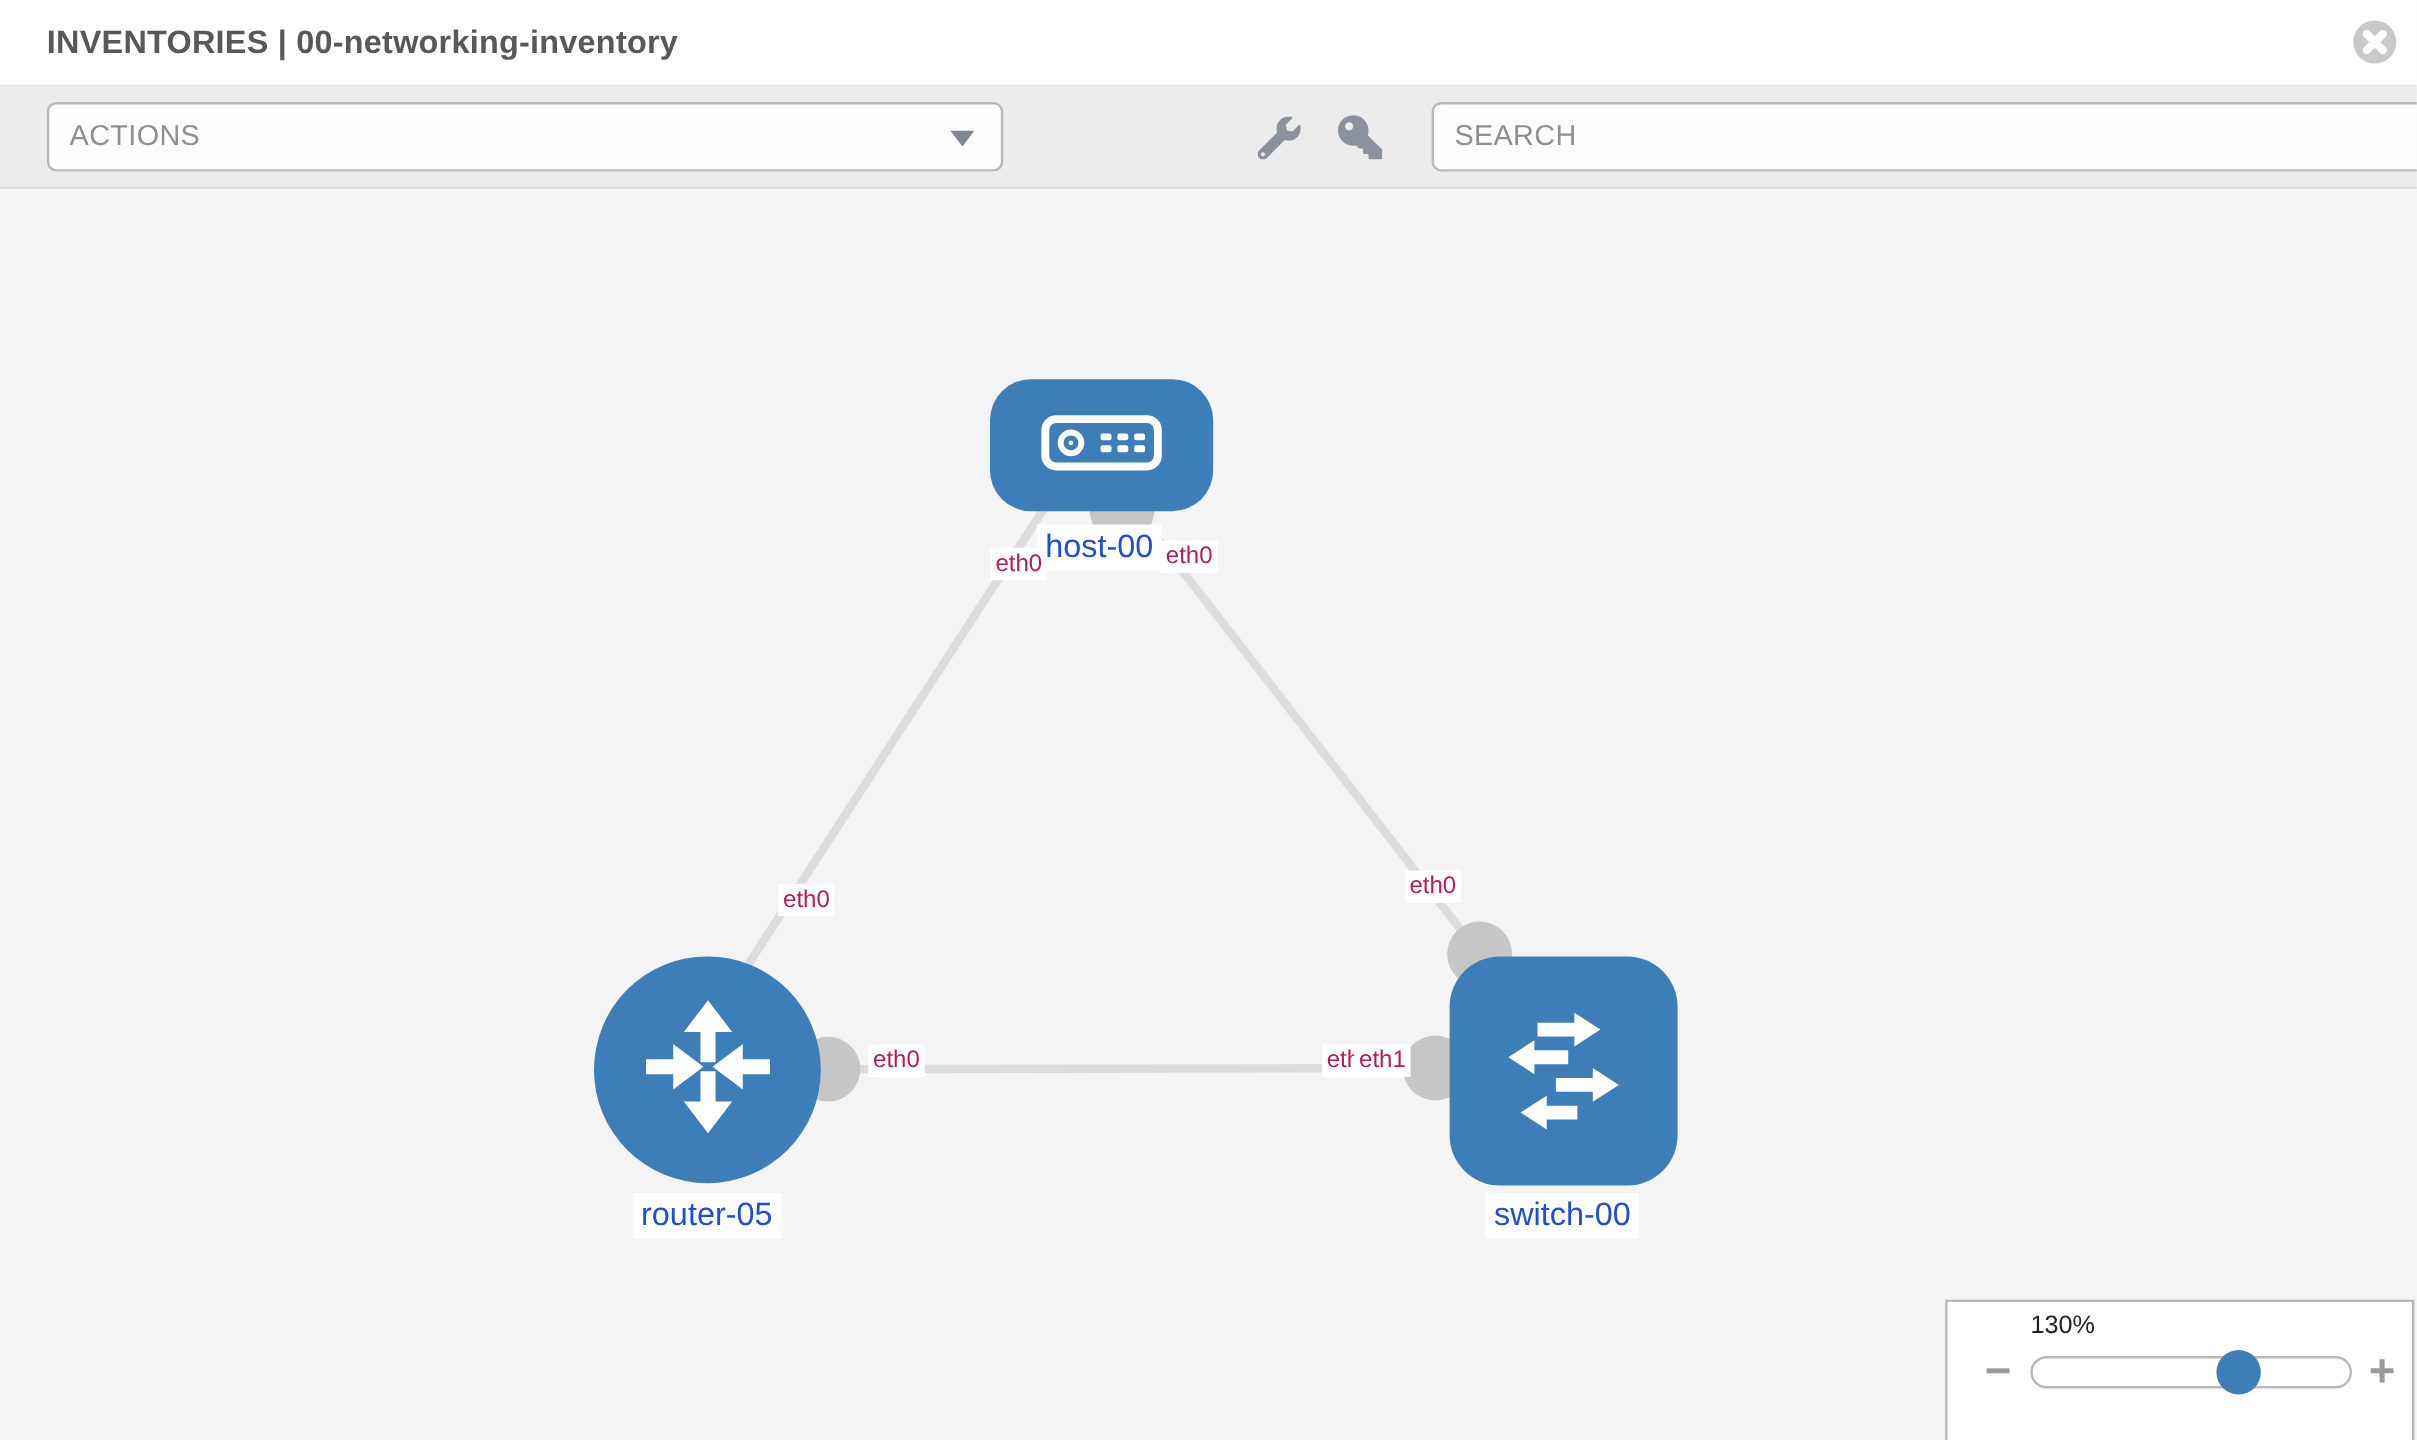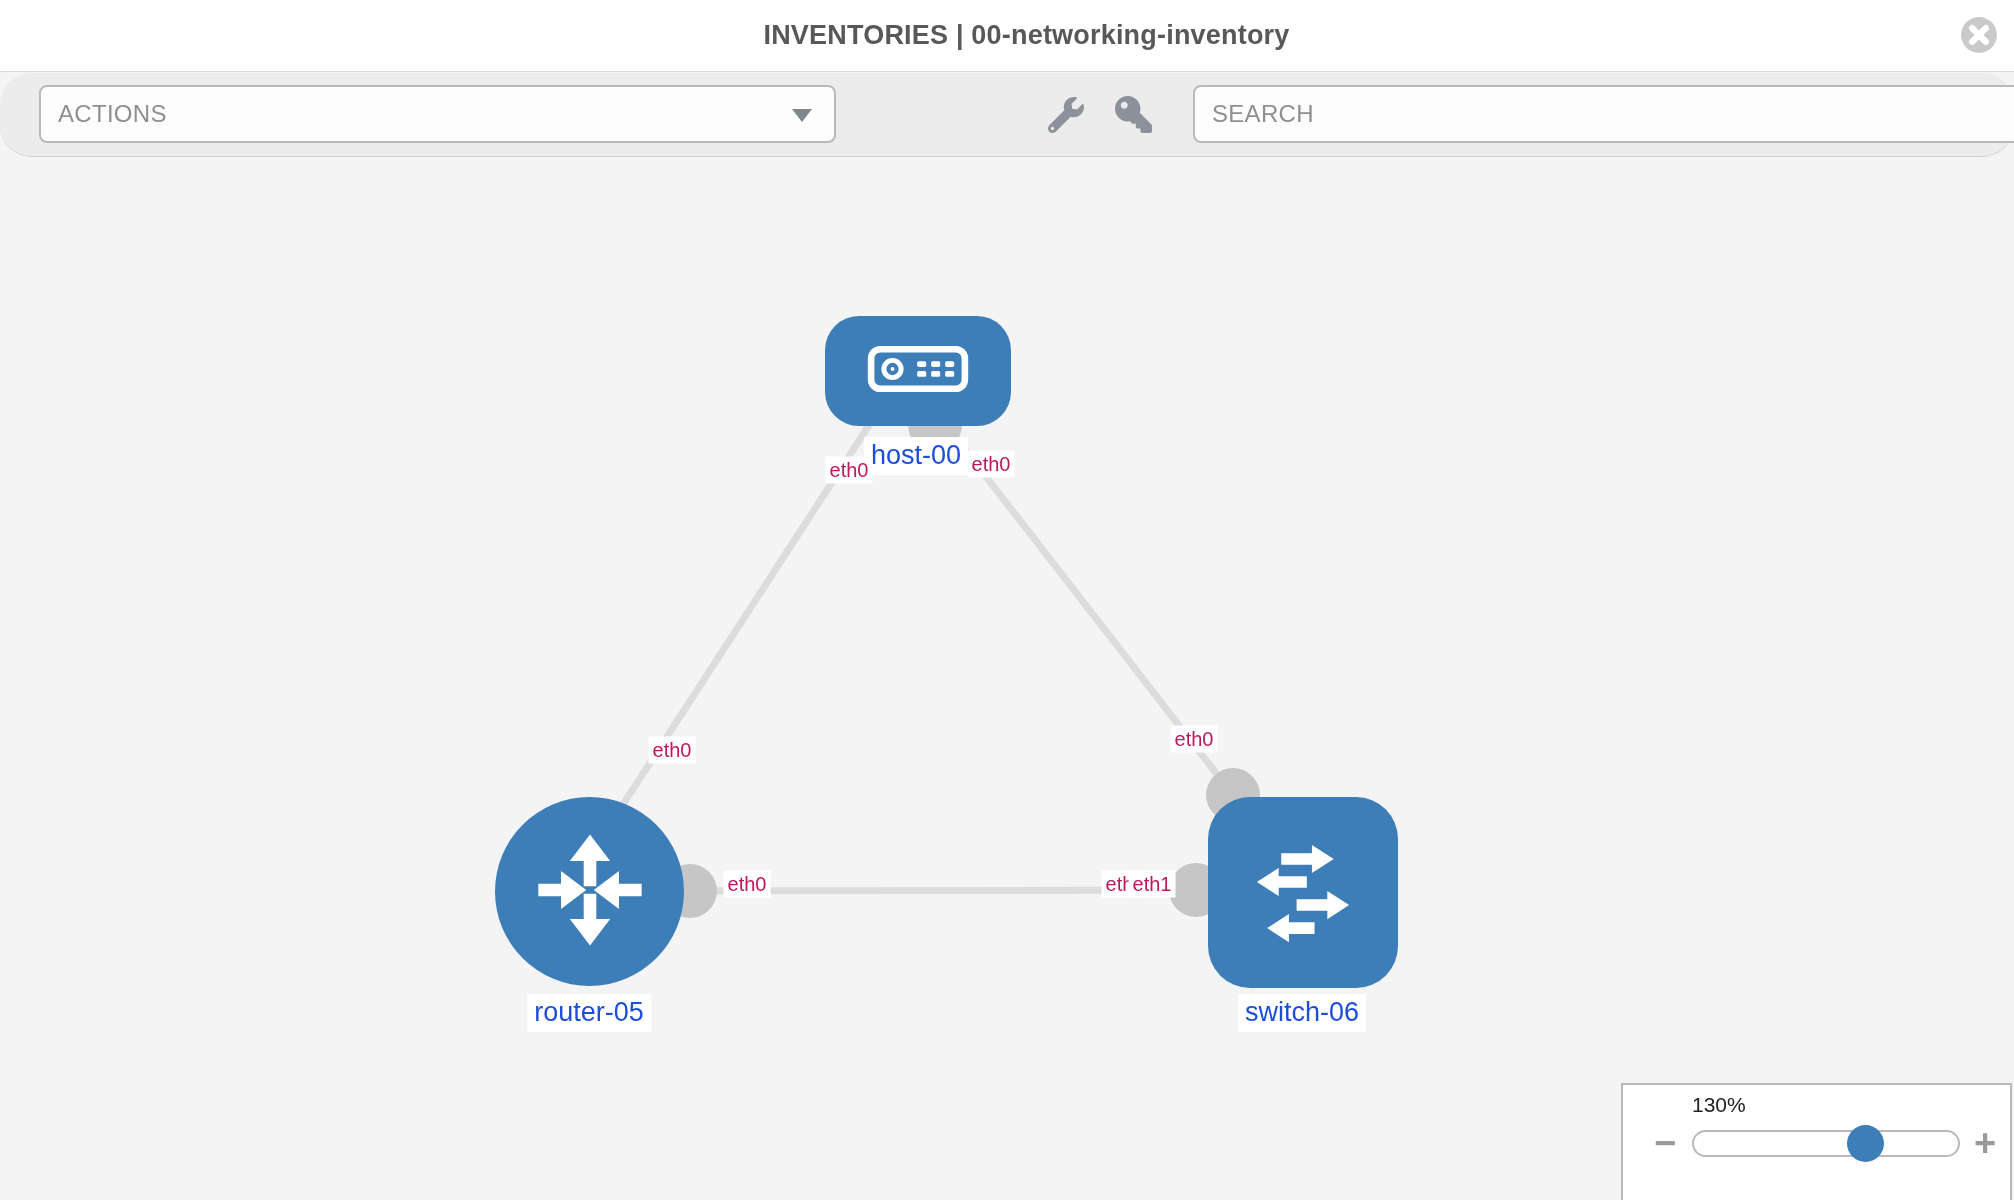--- a/index.html
+++ b/index.html
@@ -5,34 +5,34 @@
   html,body{margin:0;padding:0;}
   body{
     width:2014px;height:1200px;overflow:hidden;position:relative;
     background:#f4f4f4;font-family:"Liberation Sans",sans-serif;
     -webkit-font-smoothing:antialiased;
   }
   
   .header{
     position:absolute;top:0;left:0;width:2014px;height:72px;
     background:#ffffff;border-bottom:1px solid #dadada;
-    display:flex;align-items:center;box-sizing:border-box;justify-content:center;
+    display:flex;align-items:center;box-sizing:border-box;
   }
   .title{
     margin:0 0 0 39px;font-size:27px;font-weight:bold;color:#585858;
     letter-spacing:.2px;
   }
   .close-btn{
     position:absolute;right:15px;top:16px;width:40px;height:40px;
     background:transparent;border:none;padding:0;cursor:pointer;
   }
   
   .toolbar{
     position:absolute;top:73px;left:0;width:2014px;height:84px;
-    background:#ececec;border-bottom:1px solid #d0d0d0;box-sizing:border-box;border-radius:32px;
+    background:#ececec;border-bottom:1px solid #d0d0d0;box-sizing:border-box;
   }
   .select{
     position:absolute;top:12px;height:58px;background:#fdfdfd;
     border:2px solid #b9b9b9;border-radius:8px;box-sizing:border-box;
     display:flex;align-items:center;cursor:pointer;
   }
   .select .lbl{font-size:24px;color:#8f8f8f;margin-left:17px;letter-spacing:.3px;}
   .caret{
     position:absolute;width:0;height:0;
     border-left:10px solid transparent;border-right:10px solid transparent;
@@ -184,21 +184,21 @@
           <path d="M14 43 L31 32 L31 38.5 L53 38.5 L53 47.5 L31 47.5 L31 54 Z"></path>
           <path d="M86 61 L69 50 L69 56.5 L45 56.5 L45 65.5 L69 65.5 L69 72 Z"></path>
           <path d="M22 79 L39 68 L39 74.5 L59 74.5 L59 83.5 L39 83.5 L39 90 Z"></path>
         </g>
       </svg>
     </span>
   </div>
 
   <span class="lab lab-node" style="left:916px;top:298px">host-00</span>
   <span class="lab lab-node" style="left:589px;top:855px">router-05</span>
-  <span class="lab lab-node" style="left:1302px;top:855px">switch-06</span>
+  <span class="lab lab-node" style="left:1302px;top:855px">switch-00</span>
 
   <span class="lab lab-if" style="left:849px;top:312px">eth0</span>
   <span class="lab lab-if" style="left:991px;top:306px">eth0</span>
   <span class="lab lab-if" style="left:672px;top:592px">eth0</span>
   <span class="lab lab-if" style="left:1194px;top:581px">eth0</span>
   <span class="lab lab-if" style="left:747px;top:726px">eth0</span>
   <span class="lab lab-if" style="left:1125px;top:726px">eth1</span>
   <span class="lab lab-if" style="left:1152px;top:726px">eth1</span>
 
   <div class="zoom-panel">

